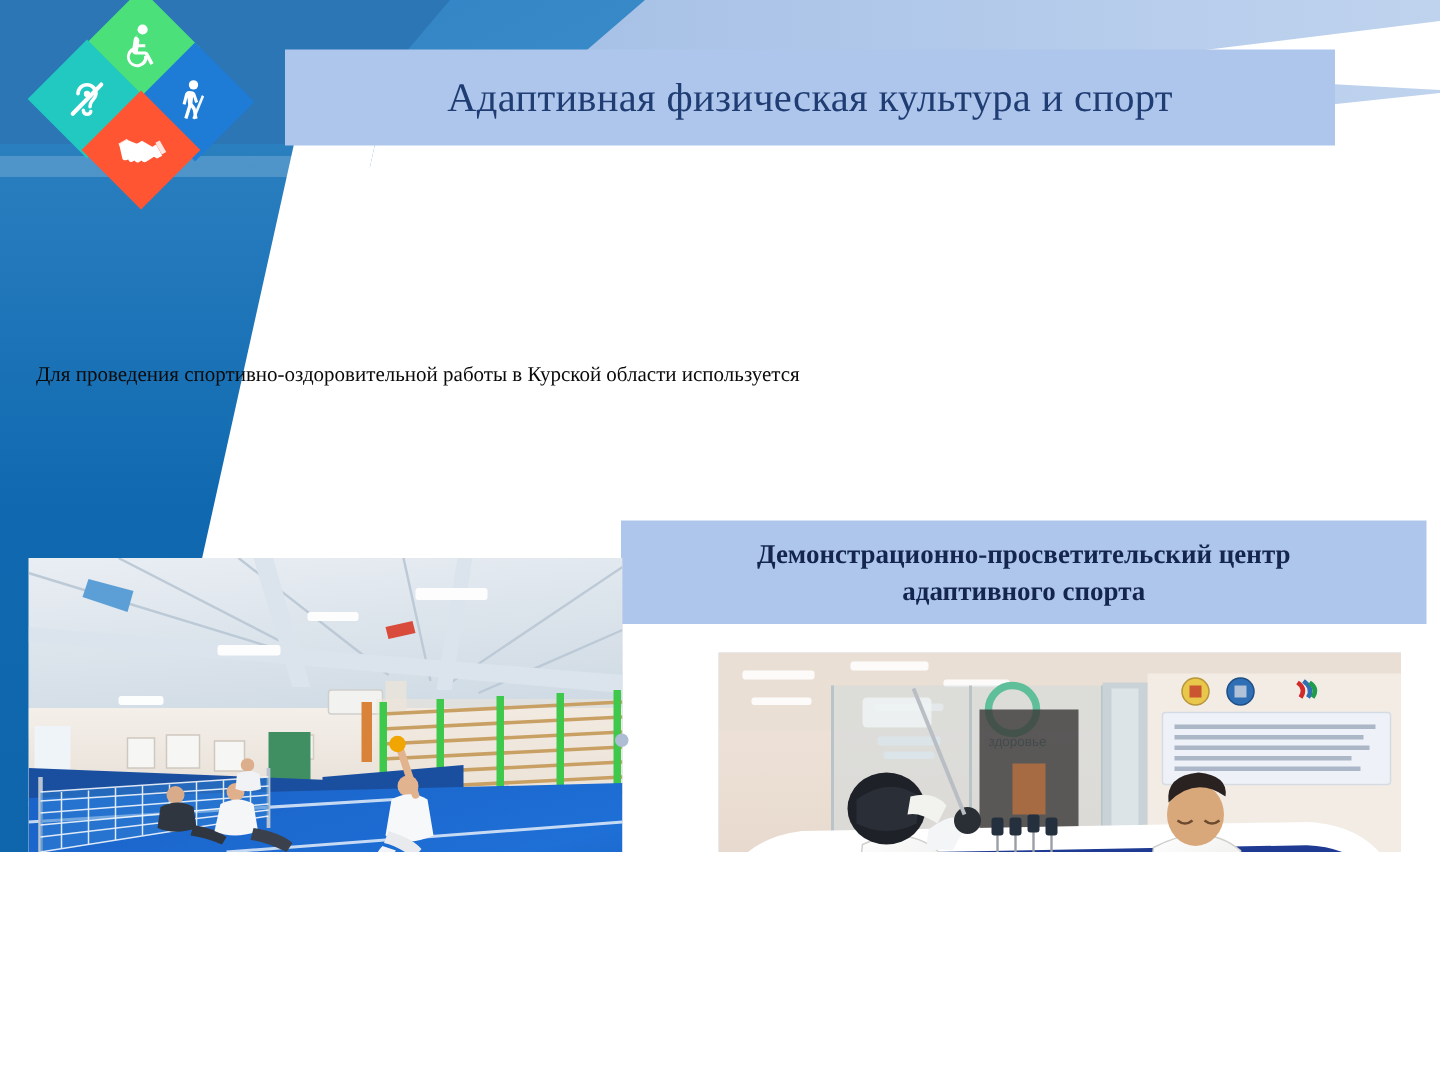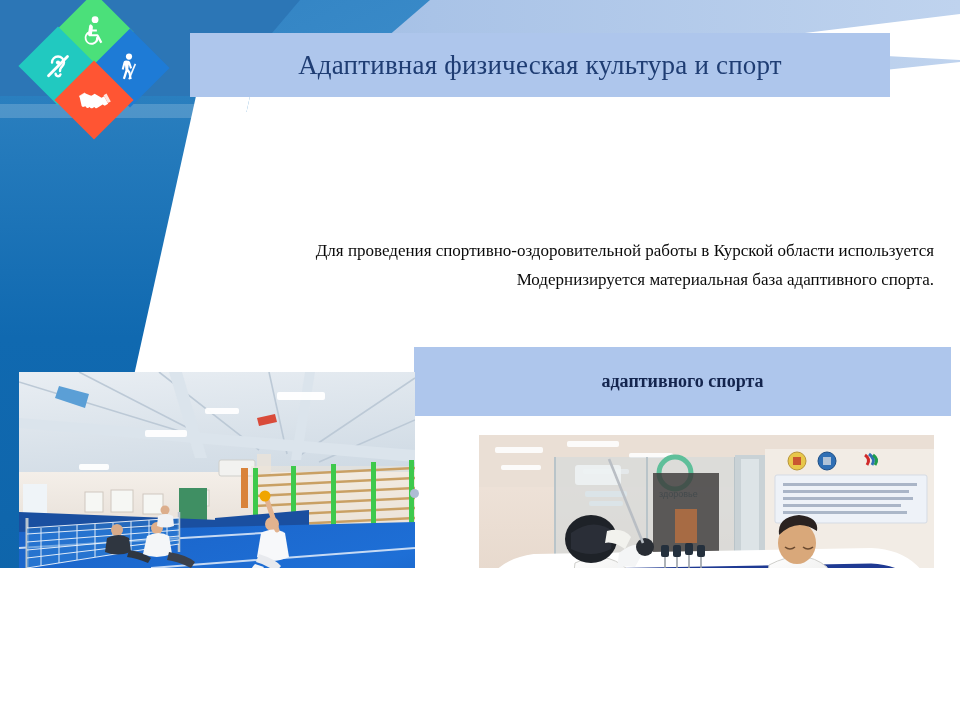--- a/index.html
+++ b/index.html
@@ -65,23 +65,23 @@
     width: 870px;
     text-align: right;
     color: #0A0A0A;
     font-size: 19.5px;
     line-height: 29px;
   }
   #para-stats {
     position: absolute;
     left: 24px; top: 236px;
     width: 910px;
-    text-align: right;
+    text-align: left;
     color: #0A0A0A;
-    font-size: 17px;
+    font-size: 14px;
     line-height: 29px;
   }
   .ln { display: block; }
 
   
   #caption-box {
     position: absolute;
     left: 414px; top: 347px;
     width: 537px; height: 69px;
     background: #AEC6EC;
@@ -217,24 +217,24 @@
     </div>
   </div>
 
   <div id="title-band">
     <span id="title-text">Адаптивная физическая культура  и спорт</span>
   </div>
 
 
   <div id="para-stats">
     <span class="ln">Для проведения спортивно-оздоровительной работы в Курской области используется</span>
-    <span class="ln">Модернизируется материальная база адаптивного спорта.</span>
   </div>
 
   <div id="caption-box">
+    <span class="cap-line">Демонстрационно-просветительский центр</span>
     <span class="cap-line">адаптивного спорта</span>
   </div>
 
   <div class="photo" id="photo-volleyball">
     <svg width="396" height="303" viewBox="0 0 396 303" preserveAspectRatio="none">
       <defs>
         <linearGradient id="ceil" x1="0" y1="0" x2="0.3" y2="1">
           <stop offset="0%" stop-color="#e9eef3"></stop>
           <stop offset="100%" stop-color="#cfdae4"></stop>
         </linearGradient>

